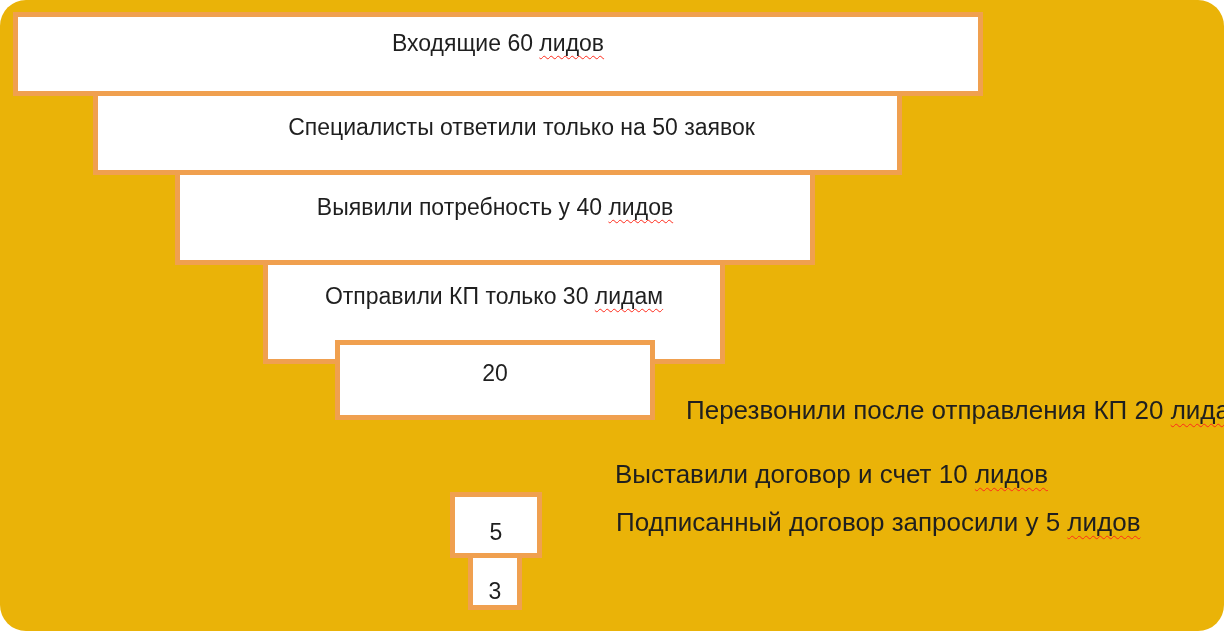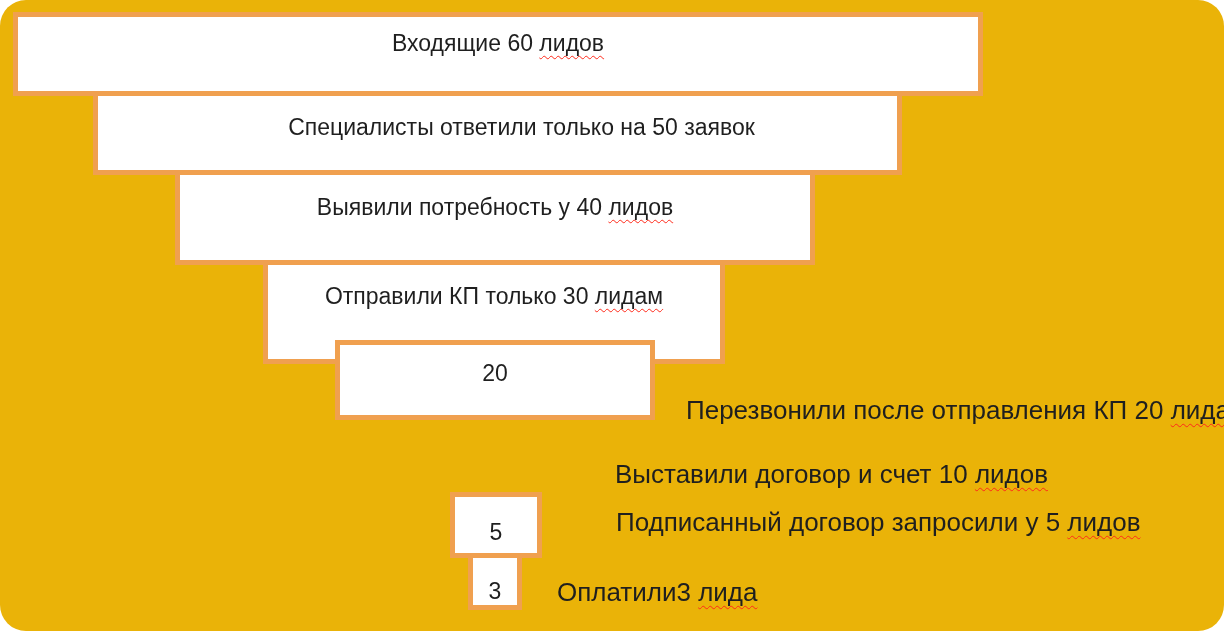--- a/index.html
+++ b/index.html
@@ -73,15 +73,14 @@
   <div class="box r7"><span>5</span></div>
 
   <div class="box r8"><span>3</span></div>
 
   <div class="annotation a1"><span>Перезвонили после отправления КП 20 </span><span class="wavy">лида</span></div>
 
   <div class="annotation a2"><span>Выставили договор и счет 10 </span><span class="wavy">лидов</span></div>
 
   <div class="annotation a3"><span>Подписанный договор запросили у 5 </span><span class="wavy">лидов</span></div>
 
-  <div class="annotation a4"><span>Оплатили3 </span><span class="wavy">лида</span></div>
 
 </div>
 
 </body></html>

